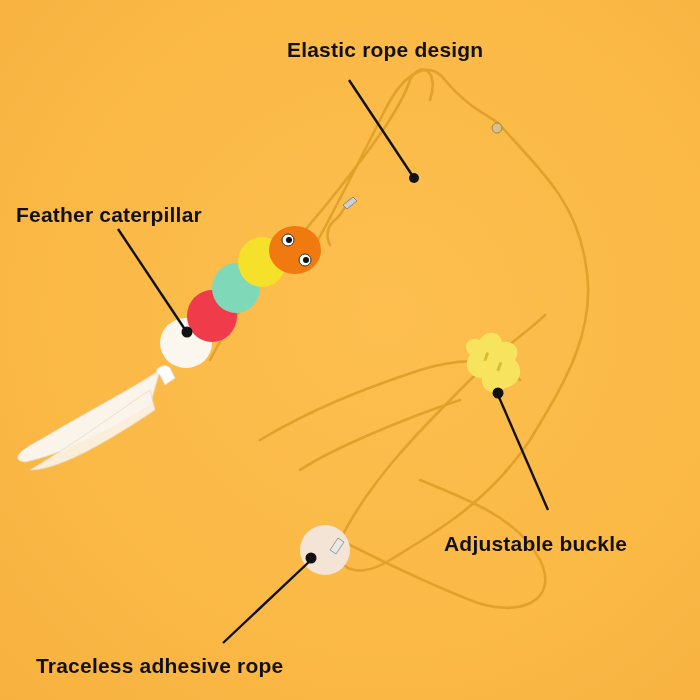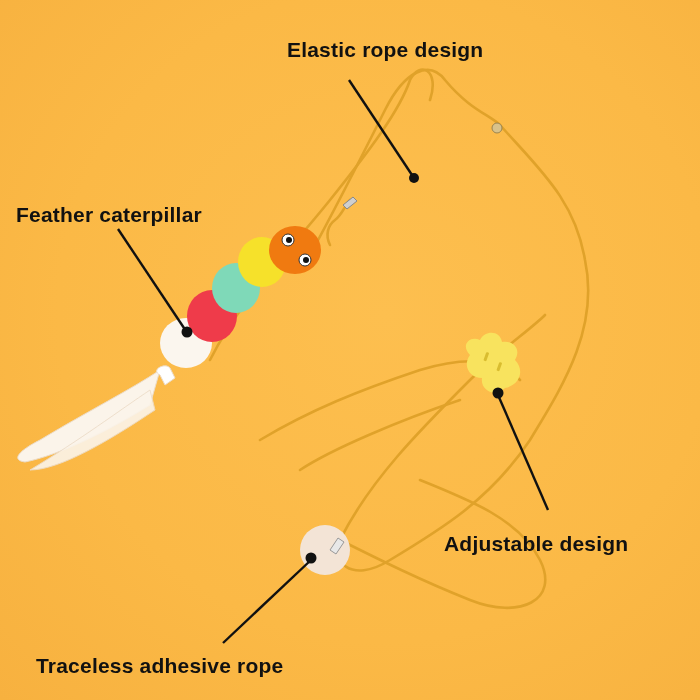--- a/index.html
+++ b/index.html
@@ -67,15 +67,15 @@
     <g fill="#111">
       <circle cx="414" cy="178" r="5"></circle>
       <circle cx="187" cy="332" r="5.5"></circle>
       <circle cx="498" cy="393" r="5.5"></circle>
       <circle cx="311" cy="558" r="5.5"></circle>
     </g>
   </svg>
 
   <div class="label" style="left:287px; top:38px;">Elastic rope design</div>
   <div class="label" style="left:16px; top:203px;">Feather caterpillar</div>
-  <div class="label" style="left:444px; top:532px;">Adjustable design</div>
+  <div class="label" style="left:444px; top:532px;">Adjustable buckle</div>
   <div class="label" style="left:36px; top:654px;">Traceless adhesive rope</div>
 </div>
 
 </body></html>

